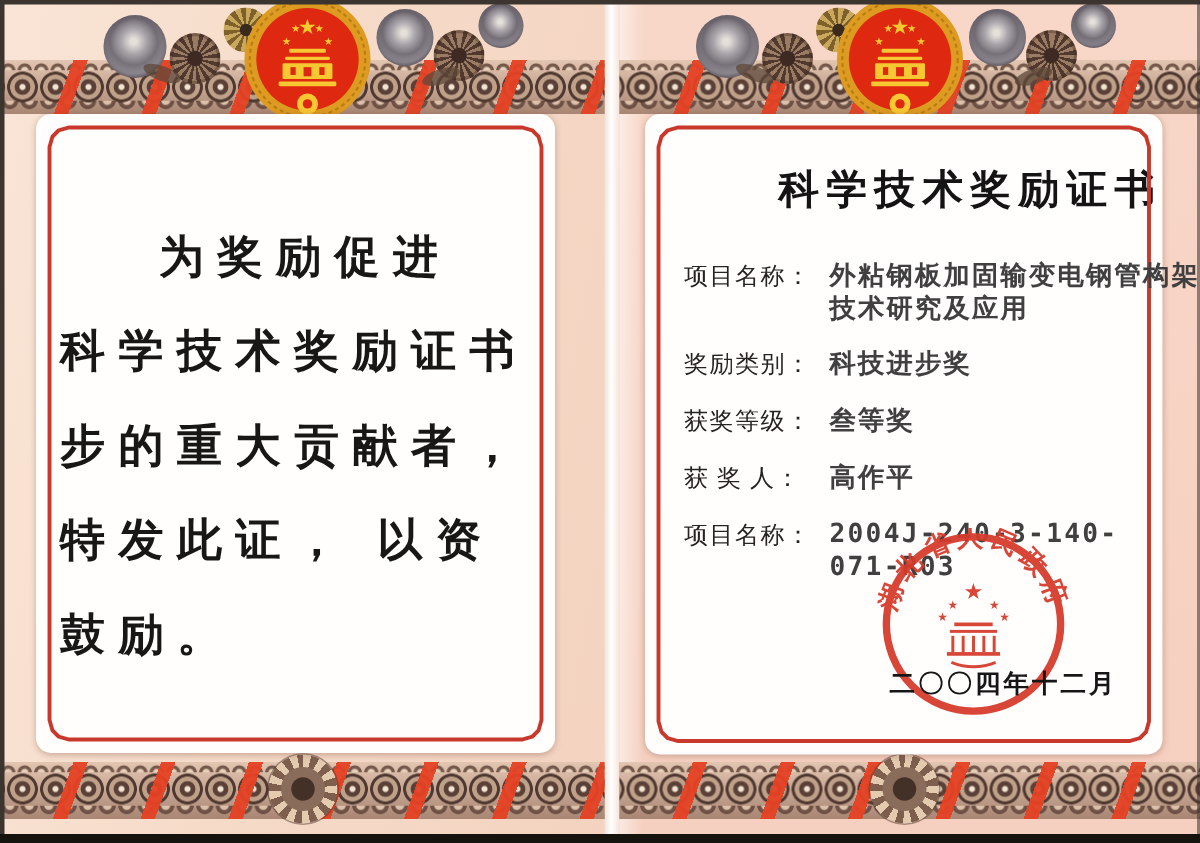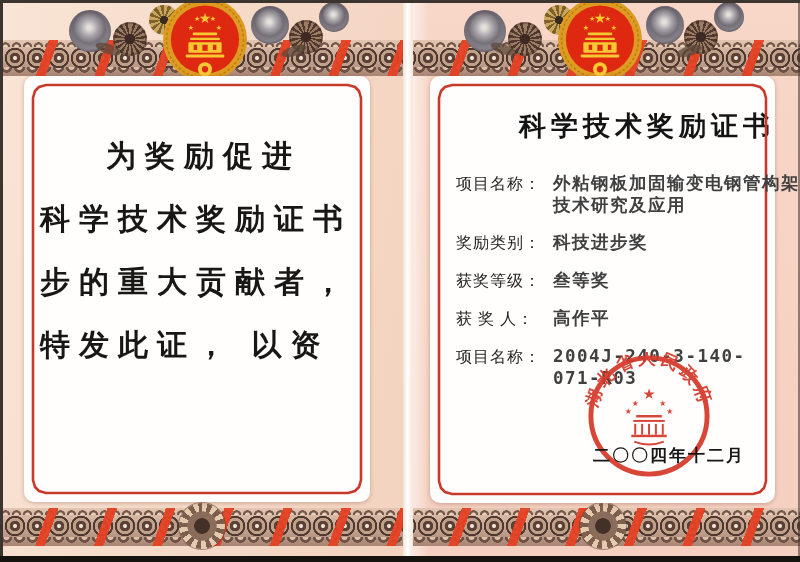--- a/index.html
+++ b/index.html
@@ -44,21 +44,21 @@
   .leaf{position:absolute;width:26px;height:10px;border-radius:50%;background:#5d483a;opacity:.75;}
   
   .emblem{position:absolute;top:-6px;z-index:3;}
   
   .panel{position:absolute;background:#fffefd;border-radius:10px;z-index:4;
          box-shadow:0 1px 4px rgba(120,70,55,.35);}
   .page-left .panel{left:24px;top:76px;width:346px;height:426px;}
   .page-right .panel{left:17px;top:76px;width:345px;height:427px;}
   .frame{position:absolute;left:0;top:0;width:100%;height:100%;}
   
-  .citation{position:absolute;left:16px;right:6px;top:48px;color:#181716;
+  .citation{position:absolute;left:16px;right:6px;top:64px;color:#181716;
             font-size:30px;font-weight:600;line-height:63px;letter-spacing:9px;}
   .citation .line{white-space:nowrap;}
   .citation .indent{text-indent:66px;}
   
   .cert-title{margin-top:32px;text-align:right;font-size:27px;font-weight:700;
               letter-spacing:5px;color:#141414;}
   .fields{position:absolute;left:26px;right:12px;top:96px;}
   .field{display:flex;margin-bottom:15px;}
   .field .lbl{flex:none;width:97px;font-size:16px;color:#262320;letter-spacing:1px;padding-top:2px;}
   .field .val{font-weight:700;font-size:17.5px;line-height:22px;letter-spacing:1.5px;color:#404040;}
@@ -123,20 +123,21 @@
 
     <div class="panel">
       <svg class="frame" viewBox="0 0 346 426" preserveAspectRatio="none">
         <path d="M22,9 H324 L331,11 L335,15 L337,22 V404 L335,411 L331,415 L324,417 H22 L15,415 L11,411 L9,404 V22 L11,15 L15,11 Z" fill="none" stroke="#c8392b" stroke-width="2.6"></path>
       </svg>
       <div class="citation">
         <div class="line indent">为奖励促进</div>
         <div class="line">科学技术奖励证书</div>
         <div class="line">步的重大贡献者，</div>
         <div class="line">特发此证， 以资</div>
+        <div class="line">鼓励。</div>
       </div>
     </div>
   </div>
 
   <div class="fold"></div>
 
   <div class="page page-right">
     <div class="band band-top"></div>
     <div class="band band-bottom"></div>
     <div class="medallion" style="left:167px;"></div>

